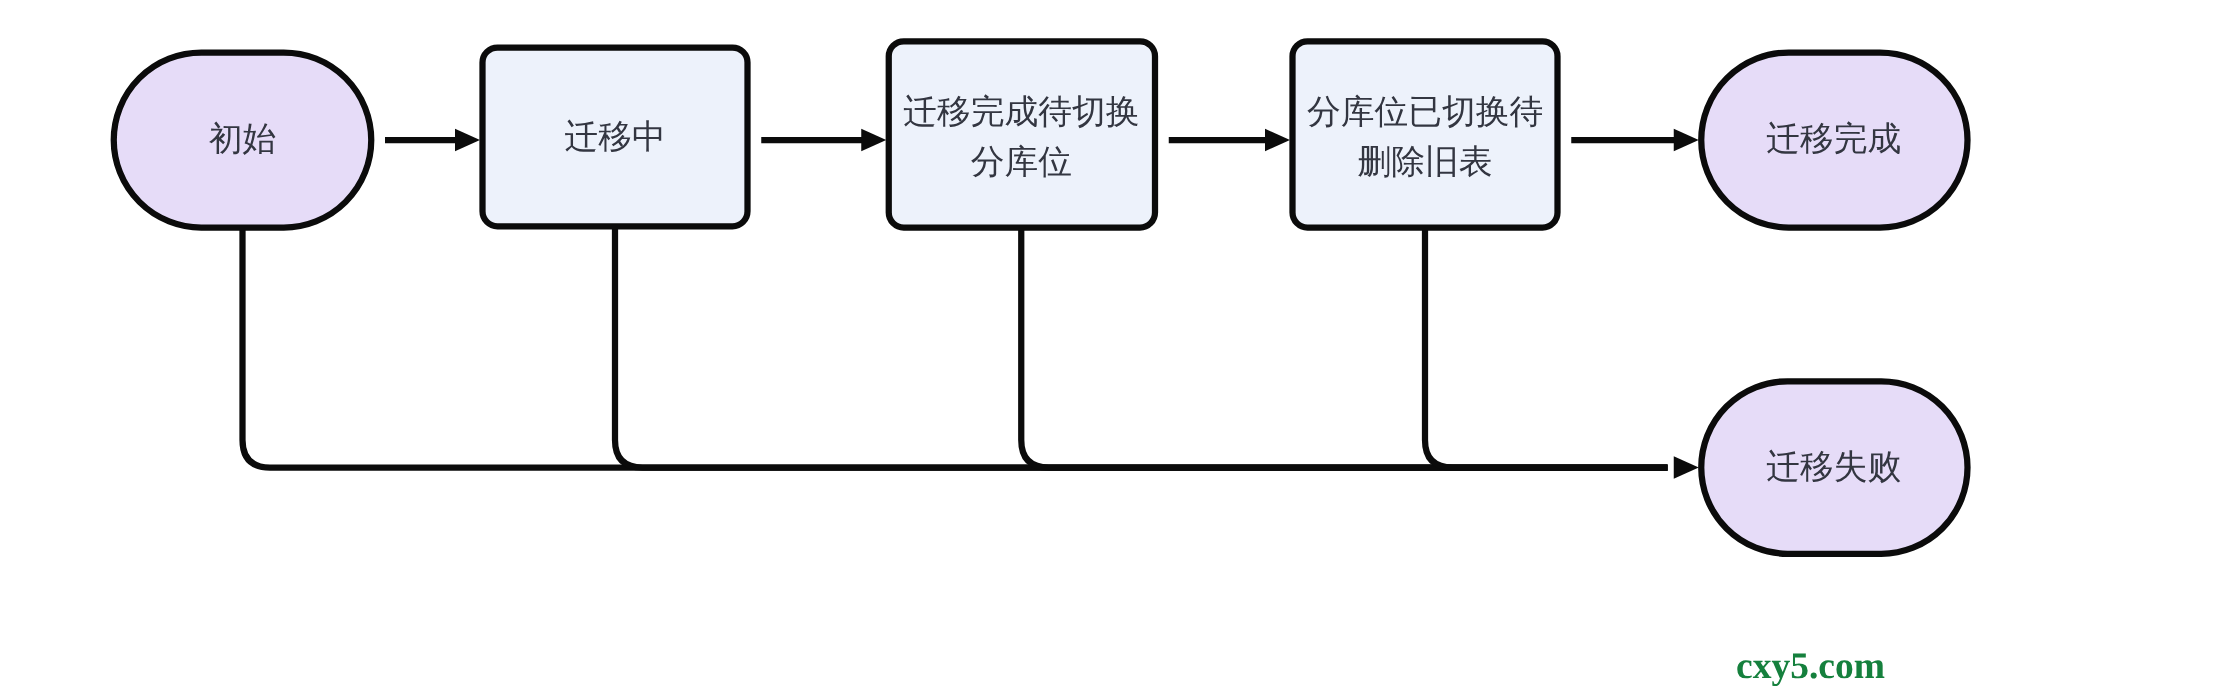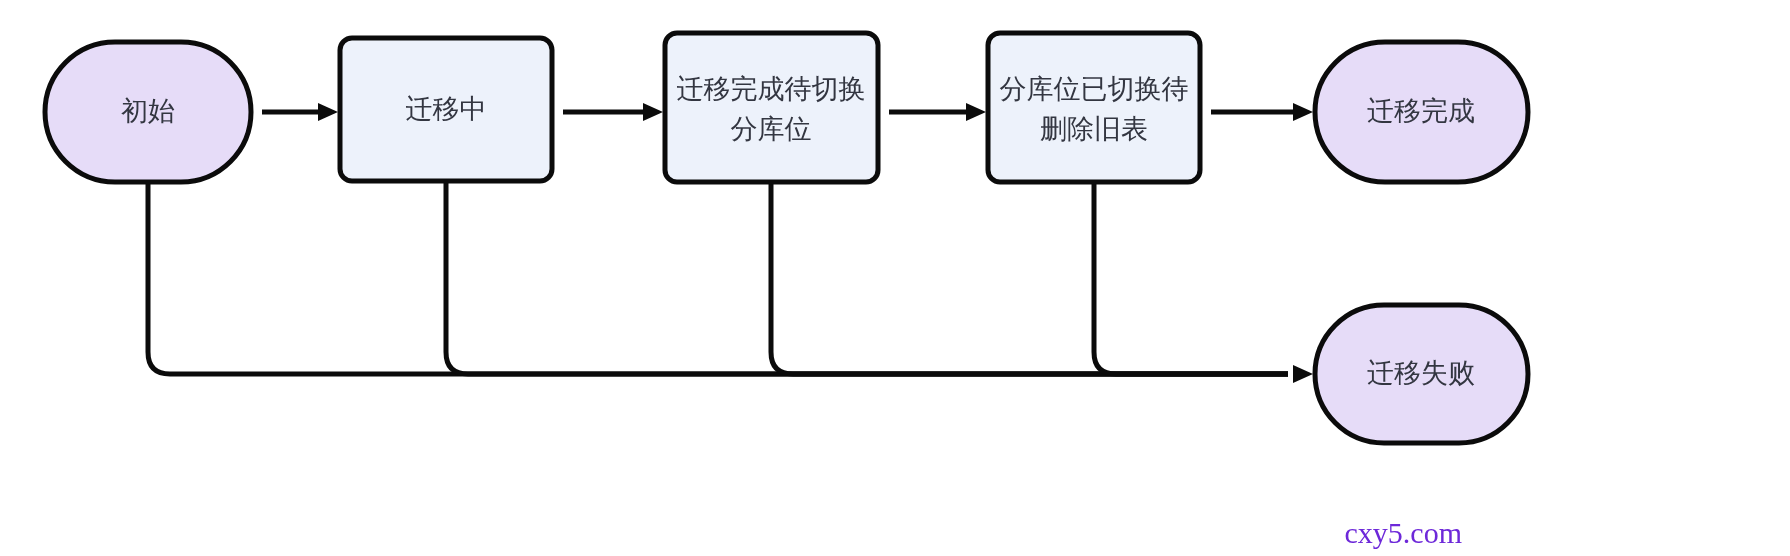--- a/index.html
+++ b/index.html
@@ -13,20 +13,21 @@
     position: relative;
     overflow: hidden;
     font-family: "Liberation Sans", "DejaVu Sans", sans-serif;
   }
   #diagram-root {
     position: absolute;
     left: 0;
     top: 0;
     width: 1474px;
     height: 556px;
+    padding-left: 46px;
   }
   svg.flow {
     display: block;
     width: 1790px;
     height: 556px;
   }
   .node-shape {
     stroke: #0b0b0b;
     stroke-width: 5;
   }
@@ -53,23 +54,23 @@
   }
   .arrow-head {
     fill: #0b0b0b;
     stroke: none;
   }
   .watermark {
     position: absolute;
     right: 12px;
     bottom: 8px;
     font-family: "Liberation Serif", "DejaVu Serif", serif;
-    font-weight: normal;
+    font-weight: bold;
     font-size: 30px;
-    color: #6d28d9;
+    color: #15803d;
     letter-spacing: 0px;
     line-height: 1;
     user-select: none;
   }
 </style>
 </head>
 <body>
 
 <div id="diagram-root">
   <svg class="flow" viewBox="0 0 1790 556" xmlns="http://www.w3.org/2000/svg">

